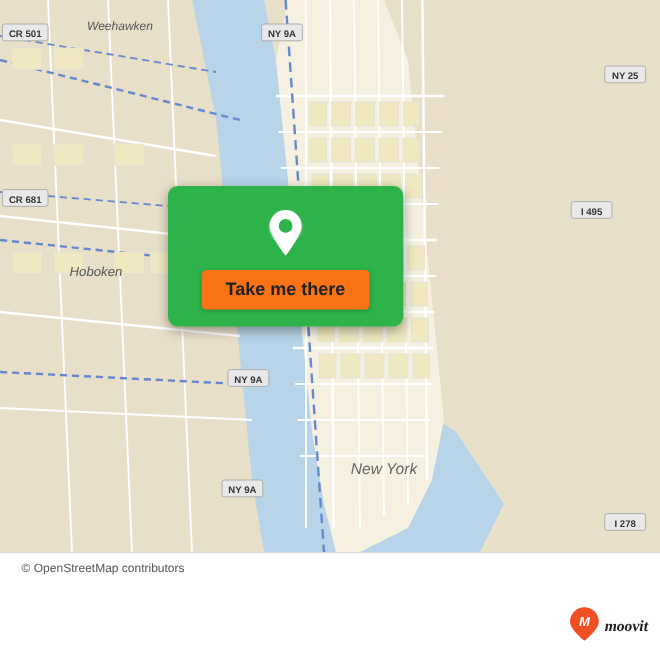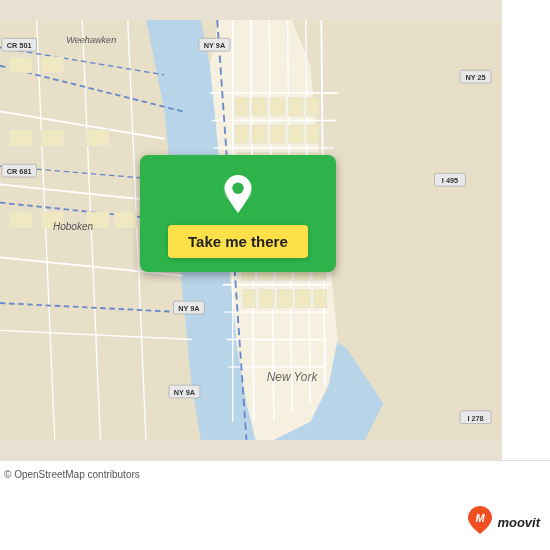--- a/index.html
+++ b/index.html
@@ -5,21 +5,21 @@
     * { margin: 0; padding: 0; box-sizing: border-box; }
     body {
       width: 550px;
       height: 550px;
       overflow: hidden;
       font-family: Arial, sans-serif;
       position: relative;
     }
 
     #map-container {
-      width: 502px;
+      width: 550px;
       height: 460px;
       position: relative;
       overflow: hidden;
       background-color: #e8e0d0;
     }
 
     
     #map-svg {
       width: 100%;
       height: 100%;
@@ -46,38 +46,38 @@
       min-width: 180px;
     }
 
     #location-pin {
       width: 36px;
       height: 42px;
       margin-bottom: 10px;
     }
 
     #take-me-there-btn {
-      background-color: #fde047;
+      background-color: #f97316;
       color: #222;
       border: none;
       border-radius: 4px;
       padding: 8px 20px;
       font-size: 15px;
       font-weight: 600;
       cursor: pointer;
       white-space: nowrap;
       box-shadow: 0 1px 4px rgba(0,0,0,0.2);
     }
 
     #bottom-info {
       width: 550px;
       height: 90px;
       background-color: #fff;
       border-top: 1px solid #ddd;
-      padding: 8px 10px 6px 4px;
+      padding: 8px 10px 6px 18px;
       display: flex;
       flex-direction: column;
       justify-content: flex-start;
     }
 
     #copyright-line {
       font-size: 10px;
       color: #555;
       margin-bottom: 5px;
     }
@@ -108,20 +108,21 @@
       color: #f04e23;
       font-size: 22px;
       line-height: 1;
     }
 
     #moovit-text {
       font-size: 13px;
       font-weight: bold;
       color: #222;
       font-style: italic;
+      font-family: Liberation Serif, serif;
     }
   </style>
 </head>
 <body>
 
 <div id="map-container">
   
   <svg id="map-svg" viewBox="0 0 550 460" xmlns="http://www.w3.org/2000/svg">
 
     <rect width="550" height="460" fill="#e8dfc8"></rect>

